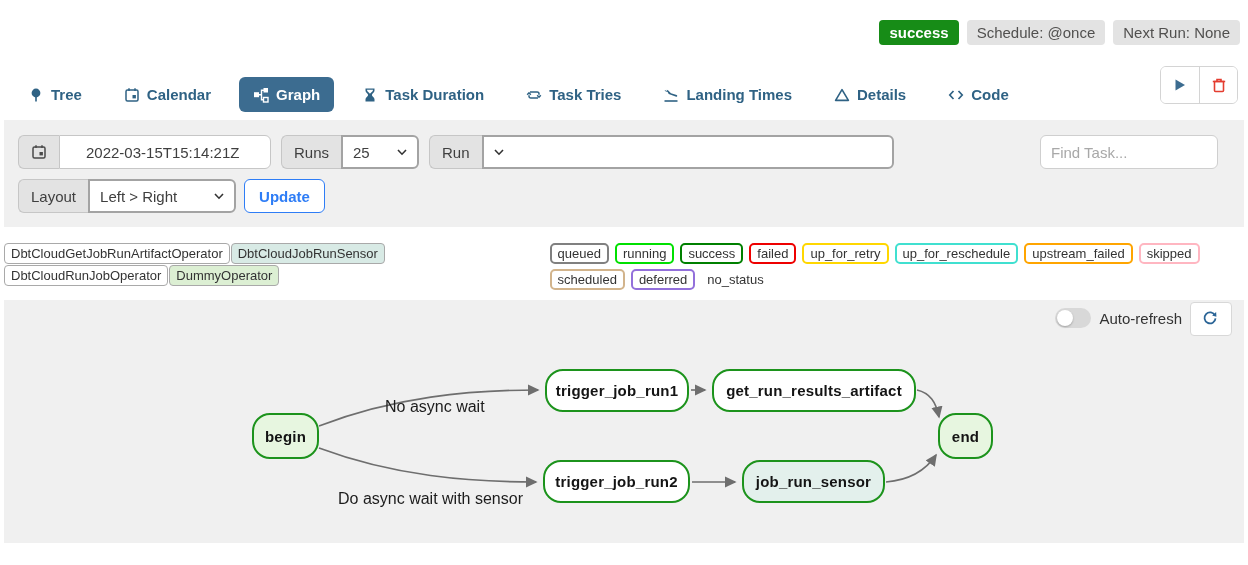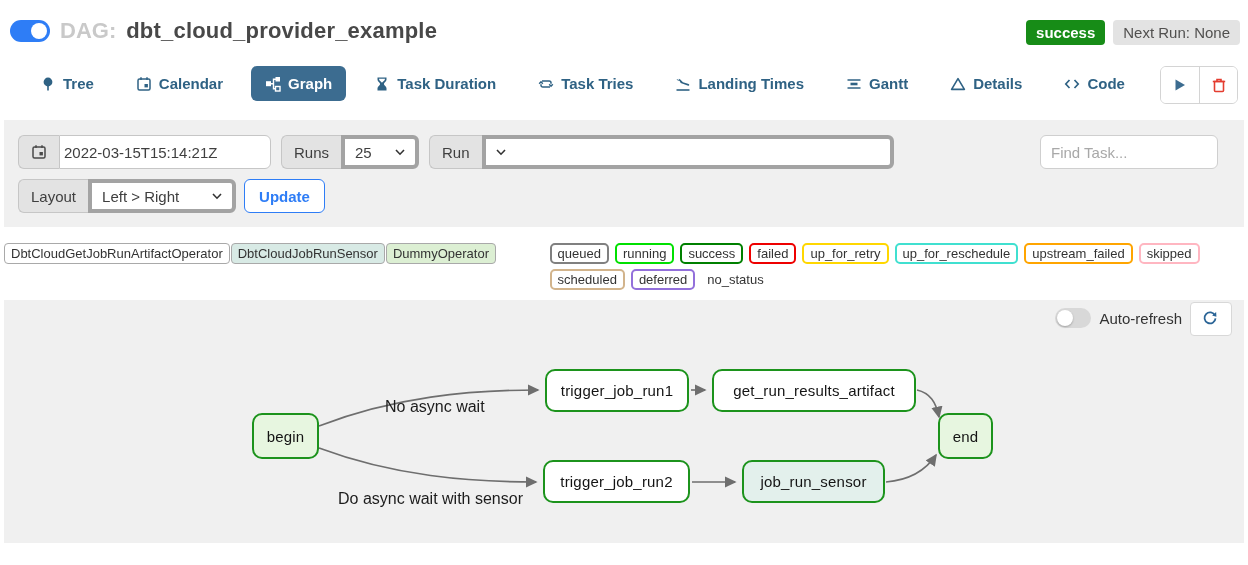--- a/index.html
+++ b/index.html
@@ -12,43 +12,43 @@
   .toggle { width:40px; height:22px; border-radius:11px; position:relative; cursor:pointer; }
   .toggle.on { background:#2e7df6; }
   .toggle.on .knob { position:absolute; right:3px; top:3px; width:16px; height:16px; border-radius:50%; background:#fff; }
   .dag-prefix { font-size:22px; color:#c9c9c9; font-weight:700; }
   .dag-title { font-size:22px; color:#484848; font-weight:700; letter-spacing:.2px; }
   .header-right { position:absolute; right:8px; top:20px; display:flex; gap:8px; }
   .badge { font-size:15px; padding:4px 10px; border-radius:4px; background:#e3e3e3; color:#51504f; white-space:nowrap; }
   .badge.success { background:#178c17; color:#fff; font-weight:700; }
 
   
-  .tabbar { position:relative; height:46px; display:flex; align-items:flex-start; padding-left:26px; }
+  .tabbar { position:relative; height:46px; display:flex; align-items:flex-end; padding-left:14px; }
   .tabs { display:flex; align-items:center; gap:14px; }
   .tab { display:flex; align-items:center; gap:7px; color:#2f6284; font-size:15px; font-weight:600;
          padding:9px 14px; border-radius:6px; cursor:pointer; white-space:nowrap; }
   .tab.active { background:#3c6c90; color:#fff; }
   .ticon { display:inline-flex; width:16px; height:16px; }
   .ticon svg { width:16px; height:16px; }
   .actions { position:absolute; right:10px; top:0; display:flex; border:1px solid #d4d4d4; border-radius:6px; background:#fff; overflow:hidden; }
   .action-btn { width:38px; height:36px; display:flex; align-items:center; justify-content:center; cursor:pointer; background:#fff; border:none; }
   .action-btn + .action-btn { border-left:1px solid #d4d4d4; }
 
   
   .filterbar { margin:8px 4px 0; background:#f0f0f0; padding:15px 14px 14px; }
   .frow { display:flex; align-items:center; }
   .frow + .frow { margin-top:10px; }
   .igroup { display:flex; align-items:stretch; height:34px; margin-right:10px; }
   .addon { display:flex; align-items:center; justify-content:center; background:#e3e3e3;
            border:1px solid #c6c6c6; border-right:none; border-radius:6px 0 0 6px;
            padding:0 12px; font-size:15px; color:#3f3f3f; white-space:nowrap; }
-  .tinput { border:1px solid #c6c6c6; border-radius:0 6px 6px 0; background:#fff; padding:0 4px;
+  .tinput { border:1px solid #c6c6c6; border-radius:0 6px 6px 0; background:#fff; padding:0 26px;
             font-size:15px; color:#3f3f3f; font-family:inherit; outline:none; }
   .fselect { display:flex; align-items:center; justify-content:space-between; gap:10px; background:#fff;
-             border:4px solid #a3a3a3; border-radius:0 6px 6px 0; padding:12px 10px; font-size:15px;
+             border:2px solid #a3a3a3; border-radius:0 6px 6px 0; padding:12px 10px; font-size:15px;
              color:#3f3f3f; cursor:pointer; white-space:nowrap; }
   .chev svg { width:10px; height:7px; display:block; }
   .find-task { margin-left:auto; margin-right:12px; width:178px; height:34px; border:1px solid #cfcfcf;
                border-radius:6px; background:#fff; padding:0 10px; font-size:15px; font-family:inherit; outline:none; }
   .find-task::placeholder { color:#a8a8a8; }
   .update-btn { height:34px; padding:0 14px; background:#fff; border:1px solid #2e7df6; color:#2e7df6;
                 font-size:15px; font-weight:600; border-radius:6px; cursor:pointer; font-family:inherit; }
 
   
   .legend { display:flex; align-items:flex-start; margin:16px 4px 0; }
@@ -61,37 +61,31 @@
   
   .graph-panel { position:relative; margin:10px 4px 0; height:243px; background:#f0f0f0; }
   .autorefresh { position:absolute; top:8px; right:62px; display:flex; align-items:center; gap:8px; }
   .ar-toggle { width:36px; height:20px; border-radius:10px; background:#d8d8d8; position:relative; cursor:pointer; }
   .ar-toggle .knob { position:absolute; left:2px; top:2px; width:16px; height:16px; border-radius:50%; background:#fff; box-shadow:0 1px 2px rgba(0,0,0,.25); }
   .ar-label { font-size:15px; color:#333; }
   .refresh-btn { position:absolute; top:2px; right:12px; width:42px; height:34px; background:#fff;
                  border:1px solid #d8d8d8; border-radius:4px; display:flex; align-items:center; justify-content:center; cursor:pointer; }
   .edges { position:absolute; inset:0; width:100%; height:100%; }
   .node { position:absolute; display:flex; align-items:center; justify-content:center;
-          border:2.5px solid #1c931c; border-radius:10px; font-size:15px; color:#141414;
-          font-weight:400; cursor:pointer; letter-spacing:.2px; }
+          border:2.5px solid #1c931c; border-radius:18px; font-size:15px; color:#141414;
+          font-weight:700; cursor:pointer; letter-spacing:.2px; }
   .edge-label { position:absolute; font-size:16px; color:#1c1c1c; white-space:nowrap; }
 </style>
 </head>
 <body>
 
 <div class="header">
-  <div class="header-left">
-    <div class="toggle on">
-        <div class="knob"></div>
-      </div>
-    <span class="dag-prefix">DAG:</span>
-    <span class="dag-title">dbt_cloud_provider_example</span>
-  </div>
   <div class="header-right">
     <span class="badge success">success</span>
+    <span class="badge">Schedule: @once</span>
     <span class="badge">Next Run: None</span>
   </div>
 </div>
 
 <div class="tabbar">
   <div class="tabs">
       <div class="tab">
         <span class="ticon">
           <svg viewBox="0 0 16 16">
             <circle cx="8" cy="6" r="4.4" fill="currentColor"></circle>
@@ -142,30 +136,20 @@
         <span>Task Tries</span>
       </div>
       <div class="tab">
         <span class="ticon">
           <svg viewBox="0 0 16 16">
             <path d="M1.5,3 l2.6,1 1.6,3.1 7.5,2.6 c1.1,.4 1.5,-1.1 .5,-1.6 L8,6.3 5,3.2 3.8,2.8 4.6,5 2.4,4.2 z" fill="currentColor"></path>
             <line x1="1.5" y1="14" x2="14.5" y2="14" stroke="currentColor" stroke-width="1.6"></line>
           </svg>
         </span>
         <span>Landing Times</span>
-      </div>
-      <div class="tab">
-        <span class="ticon">
-          <svg viewBox="0 0 16 16" stroke="currentColor">
-            <line x1="1.5" y1="4" x2="14.5" y2="4" stroke-width="1.5"></line>
-            <line x1="4.5" y1="8" x2="11.5" y2="8" stroke-width="2.6"></line>
-            <line x1="1.5" y1="12" x2="14.5" y2="12" stroke-width="1.5"></line>
-          </svg>
-        </span>
-        <span>Gantt</span>
       </div>
       <div class="tab">
         <span class="ticon">
           <svg viewBox="0 0 16 16" fill="none" stroke="currentColor" stroke-width="1.6">
             <path d="M8,2.6 L14.4,13.4 H1.6 Z" stroke-linejoin="round"></path>
           </svg>
         </span>
         <span>Details</span>
       </div>
       <div class="tab">
@@ -249,20 +233,21 @@
       </div>
     </div>
     <button class="update-btn">Update</button>
   </div>
 </div>
 
 <div class="legend">
   <div class="ops">
       <span class="op-badge" style="background: rgb(255, 255, 255);">DbtCloudGetJobRunArtifactOperator</span>
       <span class="op-badge" style="background: rgb(216, 234, 229);">DbtCloudJobRunSensor</span>
+      <span class="op-badge" style="background: rgb(255, 255, 255);">DbtCloudRunJobOperator</span>
       <span class="op-badge" style="background: rgb(220, 239, 211);">DummyOperator</span>
     </div>
   <div class="states">
       <span class="state-badge" style="border-color: rgb(128, 128, 128);">queued</span>
       <span class="state-badge" style="border-color: rgb(0, 224, 0);">running</span>
       <span class="state-badge" style="border-color: rgb(0, 128, 0);">success</span>
       <span class="state-badge" style="border-color: rgb(238, 0, 0);">failed</span>
       <span class="state-badge" style="border-color: rgb(255, 215, 0);">up_for_retry</span>
       <span class="state-badge" style="border-color: rgb(64, 224, 208);">up_for_reschedule</span>
       <span class="state-badge" style="border-color: rgb(255, 165, 0);">upstream_failed</span>

